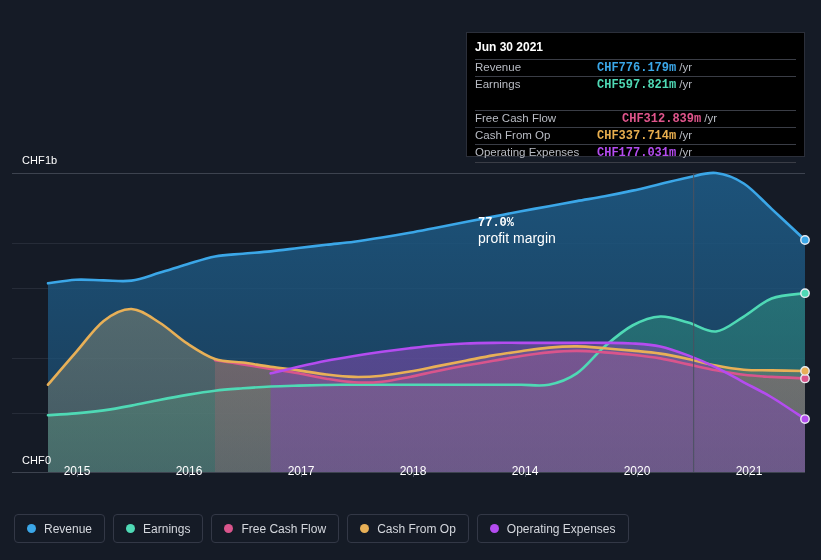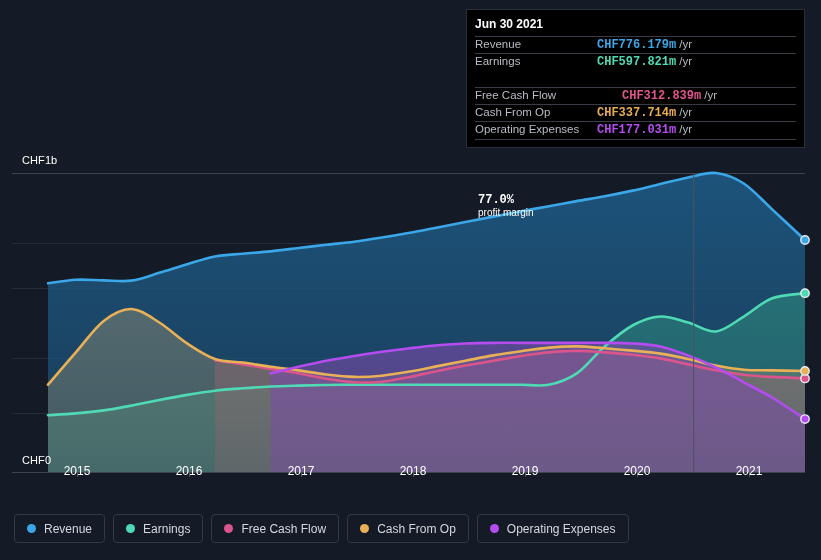--- a/index.html
+++ b/index.html
@@ -39,22 +39,22 @@
     top: 464px;
     font-size: 12px;
     color: #ffffff;
     transform: translateX(-50%);
     white-space: nowrap;
   }
 
   
   #tooltip {
     position: absolute;
-    left: 466px; top: 9px;
-    width: 339px; height: 139px;
+    left: 466px; top: 32px;
+    width: 339px; height: 125px;
     background: #000000;
     border: 1px solid #2b2f3a;
     padding: 6px 8px 0 8px;
   }
   #tooltip-date {
     font-size: 12px;
     font-weight: bold;
     color: #ffffff;
     padding: 1px 0 5px 0;
   }
@@ -80,21 +80,21 @@
     font-family: Liberation Mono, monospace;
   }
   .tt-unit {
     font-size: 11.5px;
     color: #b9bcc4;
     font-weight: normal;
     margin-left: 3px;
     white-space: nowrap;
   }
   .tt-sub {
-    font-size: 10px;
+    font-size: 14px;
     color: #ffffff;
     font-weight: normal;
     white-space: nowrap;
   }
   #tooltip-bottom-rule {
     border-top: 1px solid #3a3d46;
     height: 0;
     margin-top: 1px;
   }
 
@@ -197,21 +197,21 @@
   </svg>
 </div>
 
 <div class="axis-label" id="y-label-top">CHF1b</div>
 <div class="axis-label" id="y-label-zero">CHF0</div>
 <div id="x-tick-labels">
     <div class="x-tick-label" style="left: 77px;">2015</div>
     <div class="x-tick-label" style="left: 189px;">2016</div>
     <div class="x-tick-label" style="left: 301px;">2017</div>
     <div class="x-tick-label" style="left: 413px;">2018</div>
-    <div class="x-tick-label" style="left: 525px;">2019</div>
+    <div class="x-tick-label" style="left: 525px;">2014</div>
     <div class="x-tick-label" style="left: 637px;">2020</div>
     <div class="x-tick-label" style="left: 749px;">2021</div>
   </div>
 
 <div id="tooltip">
   <div id="tooltip-date">Jun 30 2021</div>
   <div id="tooltip-rows">
       <div class="tt-row">
         <div class="tt-key">Revenue</div>
         <span class="tt-val" style="color: rgb(59, 167, 232);">CHF776.179m</span>

